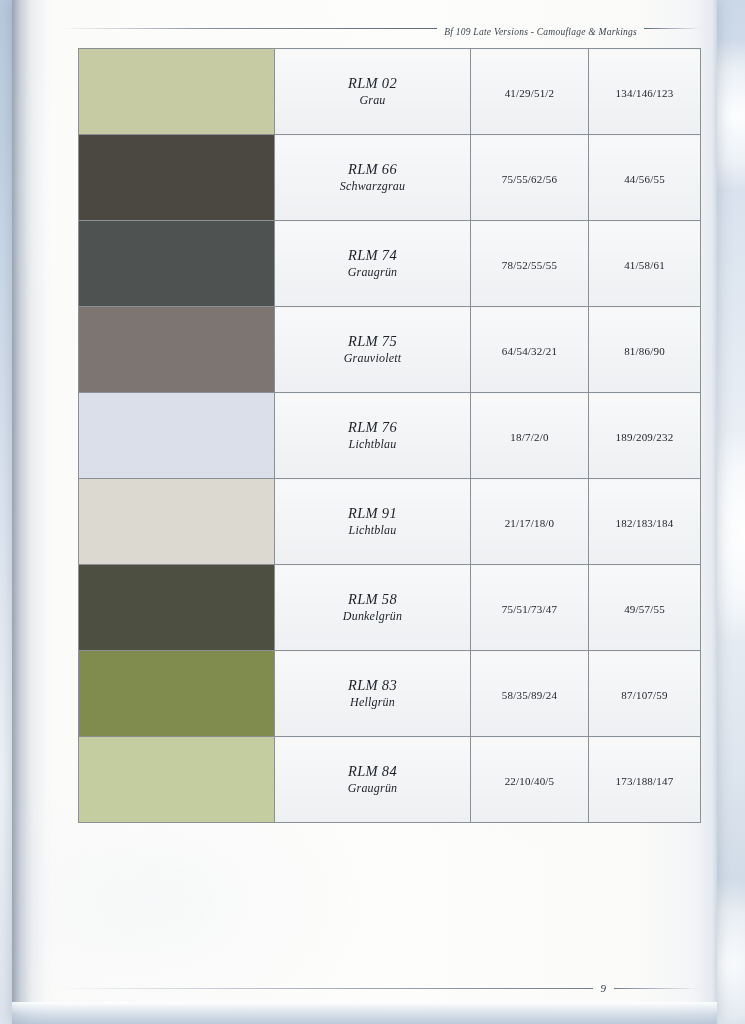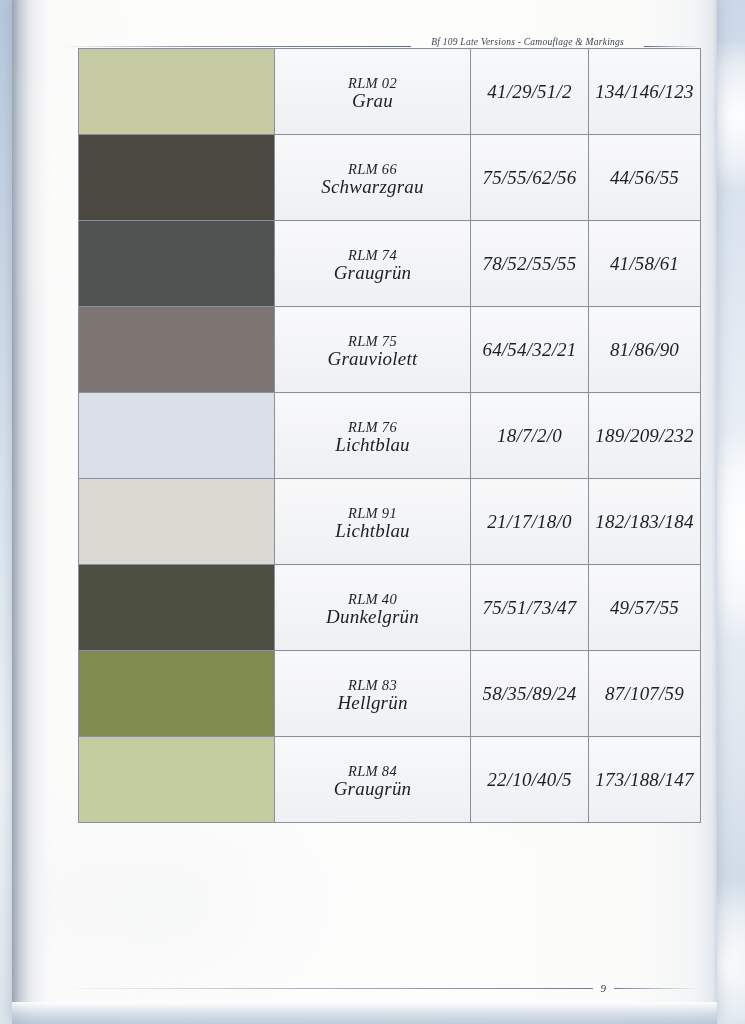--- a/index.html
+++ b/index.html
@@ -79,23 +79,23 @@
   }
 
   
   #running-head {
     position: absolute;
     left: 60px;
     top: 27px;
     width: 640px;
     height: 20px;
     display: flex;
-    align-items: flex-end;
+    align-items: flex-start;
     justify-content: flex-end;
-    gap: 13px;
+    gap: 0;
   }
   #head-rule-left {
     flex: 1 1 auto;
     height: 1px;
     background: linear-gradient(90deg, rgba(120,130,145,0) 0%, rgba(96,106,122,0.75) 40%, rgba(80,90,106,0.9) 100%);
     margin-right: 7px;
     margin-top: 1px;
   }
   #head-title {
     font-style: italic;
@@ -151,25 +151,24 @@
     height: 85px;
   }
   .name-line1,
   .name-line2 {
     display: block;
     font-style: italic;
     color: #1b1f26;
     font-family: "Liberation Serif", "DejaVu Serif", serif;
   }
   .name-line1 { font-size: 14.5px; line-height: 17px; letter-spacing: 0.3px; }
-  .name-line2 { font-size: 19px; line-height: 17px; letter-spacing: 0.2px; }
+  .name-line2 { font-size: 12px; line-height: 17px; letter-spacing: 0.2px; }
 
   .val-cell span {
-    font-style: italic;
-    font-size: 19px;
+    font-size: 11px;
     color: #1b1f26;
     letter-spacing: 0.2px;
     font-family: "Liberation Serif", "DejaVu Serif", serif;
   }
 
   
   #folio {
     position: absolute;
     left: 60px;
     top: 978px;
@@ -298,21 +297,21 @@
             <span class="name-line2">Lichtblau</span>
           </td>
           <td class="val-cell"><span>21/17/18/0</span></td>
           <td class="val-cell"><span>182/183/184</span></td>
         </tr>
         <tr>
           <td class="swatch-cell">
             <div class="swatch" style="background: rgb(77, 80, 64);"></div>
           </td>
           <td class="name-cell">
-            <span class="name-line1">RLM 40</span>
+            <span class="name-line1">RLM 58</span>
             <span class="name-line2">Dunkelgrün</span>
           </td>
           <td class="val-cell"><span>75/51/73/47</span></td>
           <td class="val-cell"><span>49/57/55</span></td>
         </tr>
         <tr>
           <td class="swatch-cell">
             <div class="swatch" style="background: rgb(127, 140, 78);"></div>
           </td>
           <td class="name-cell">

